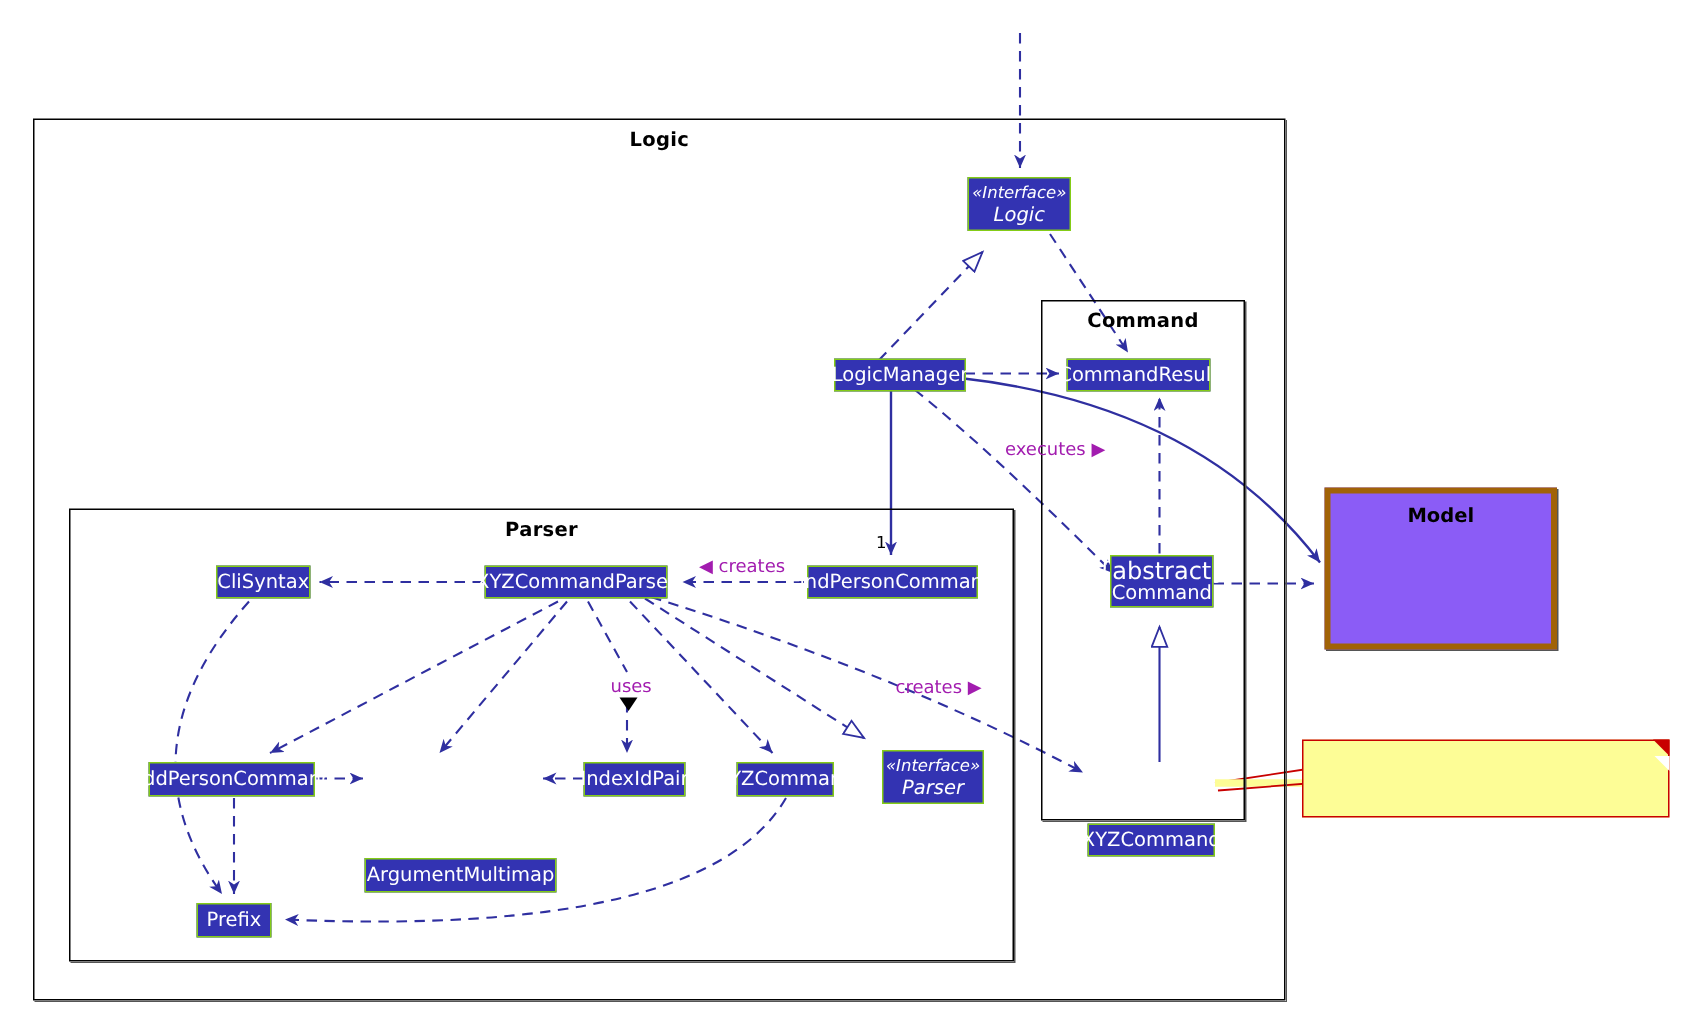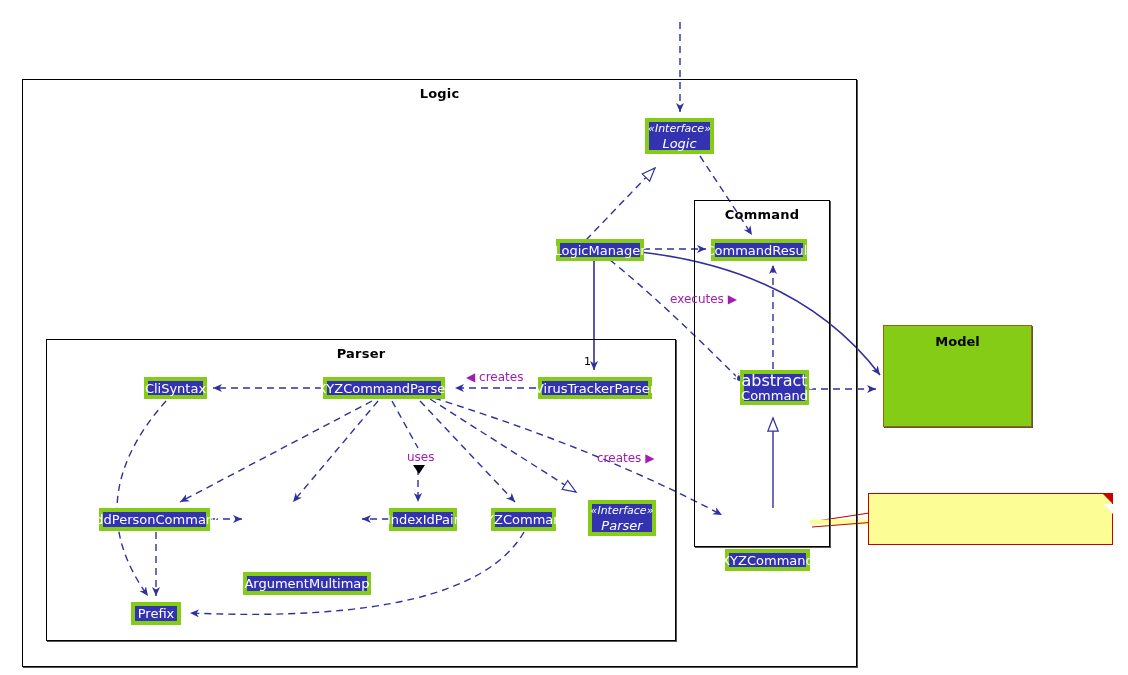--- a/index.html
+++ b/index.html
@@ -37,21 +37,21 @@
     font-size: 13px;
     color: #000000;
     top: 6px;
     left: 0;
     letter-spacing: 0.2px;
   }
   
   .cls {
     position: absolute;
     background: #3333B2;
-    border: 4px solid #84cc16;
+    border: 1px solid #84cc16;
     color: #ffffff;
     font-size: 13px;
     line-height: 15px;
     text-align: center;
     display: flex;
     flex-direction: column;
     align-items: center;
     justify-content: center;
     white-space: nowrap;
     box-sizing: border-box;
@@ -67,23 +67,23 @@
     font-size: 13px;
     line-height: 15px;
   }
   .cls .abstr {
     font-size: 16px;
     line-height: 15px;
   }
   
   .plainbox {
     position: absolute;
-    border: 1px solid #a16207;
+    border: 4px solid #a16207;
     box-shadow: 1px 1px 0 0 #555;
-    background: #84cc16;
+    background: #8b5cf6;
   }
   .plainbox .ptitle {
     position: absolute;
     width: 100%;
     text-align: center;
     top: 8px;
     left: 0;
     font-weight: bold;
     font-size: 13px;
     color: #000;
@@ -280,21 +280,21 @@
   <div class="cls" style="left:740px; top:370px; width:69px; height:35px;">
     <span class="abstr">{abstract}</span>
     <span>Command</span>
   </div>
 
   <div class="cls" style="left:725px; top:508px; width:85px; height:22px;margin-top:41px;">
     <span>XYZCommand</span>
   </div>
 
   <div class="cls" style="left:538px; top:377px; width:114px; height:22px;">
-    <span>VirusTrackerParser</span>
+    <span>FindPersonCommand</span>
   </div>
 
   <div class="cls" style="left:323px; top:377px; width:122px; height:22px;">
     <span>XYZCommandParser</span>
   </div>
 
   <div class="cls" style="left:144px; top:377px; width:63px; height:22px;">
     <span>CliSyntax</span>
   </div>
 

